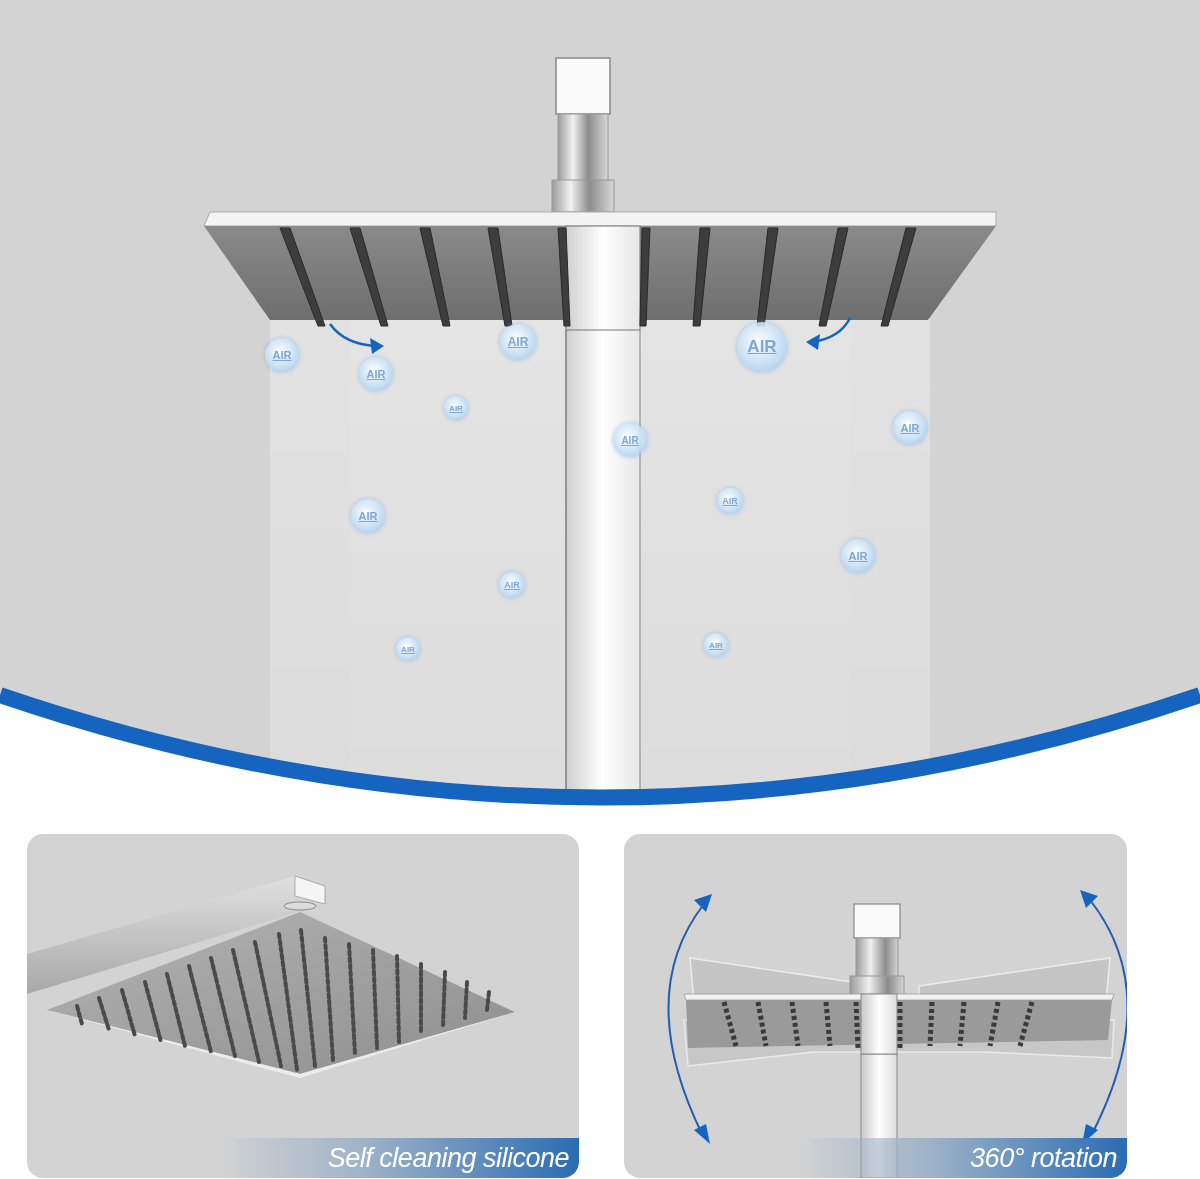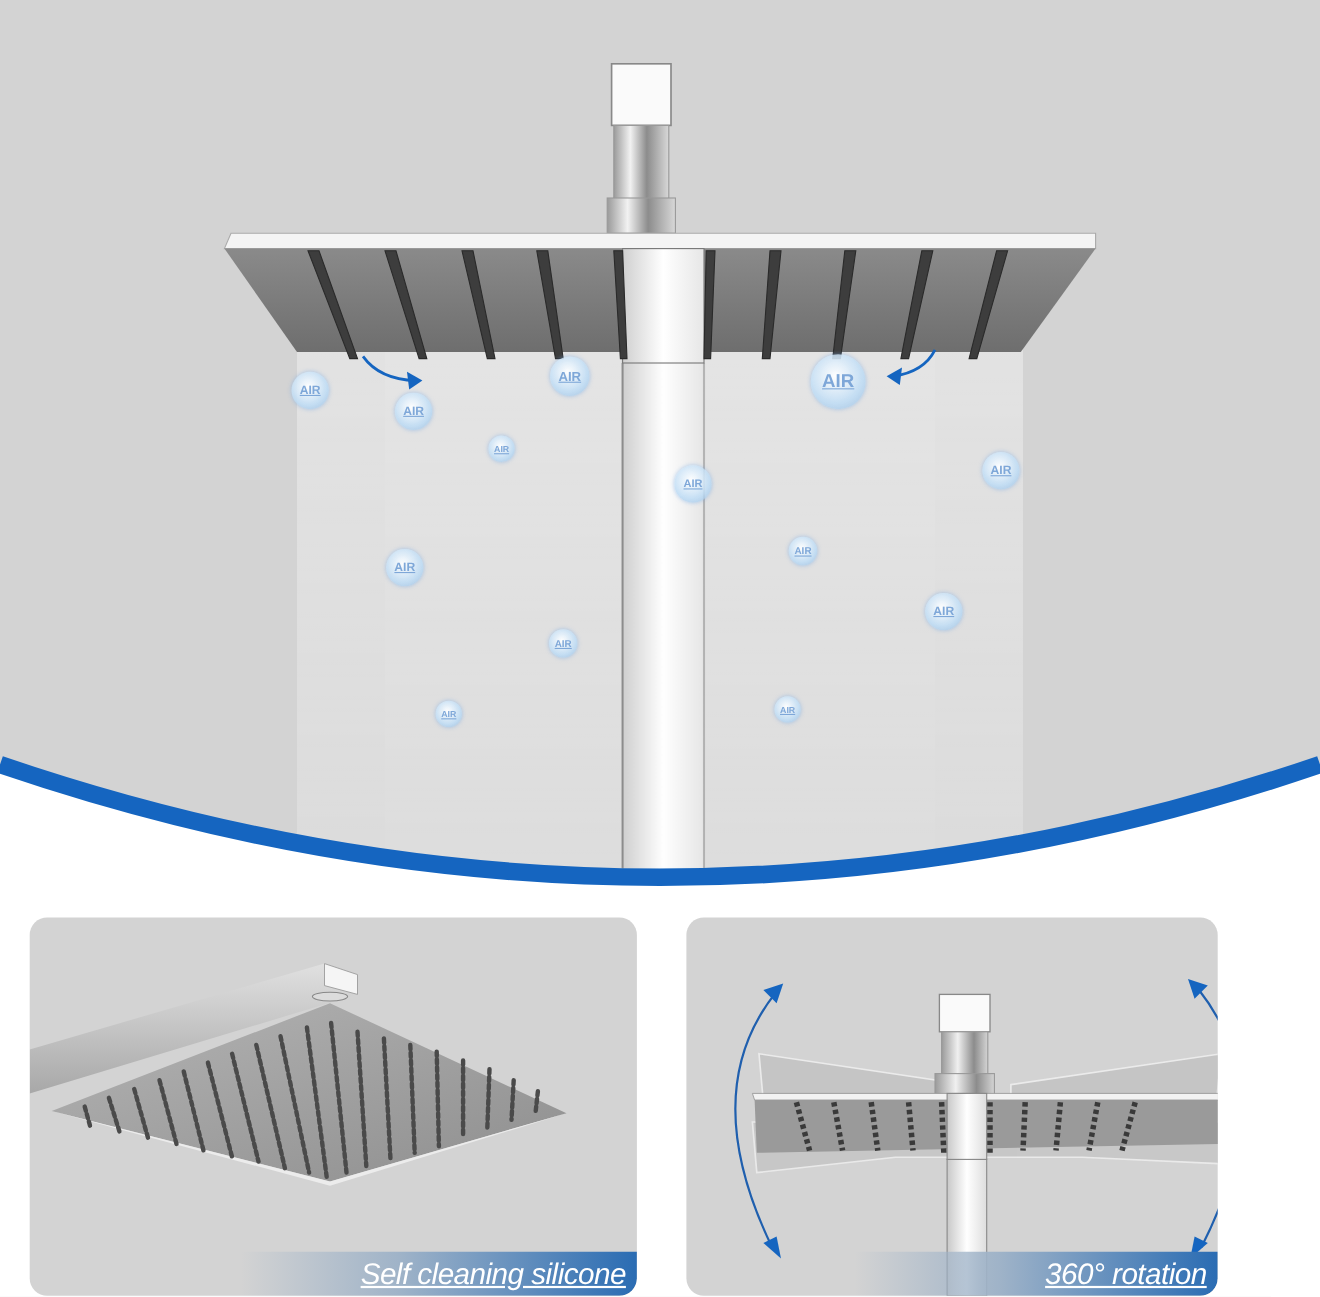--- a/index.html
+++ b/index.html
@@ -2,25 +2,25 @@
 <html><head>
 <meta charset="utf-8">
 <style>
   html,body{margin:0;padding:0;}
   body{width:1200px;height:1179px;background:#ffffff;position:relative;overflow:hidden;font-family:"DejaVu Sans",sans-serif;}
   .hero{position:absolute;left:0;top:0;width:1200px;height:810px;overflow:hidden;}
   .hero svg{position:absolute;left:0;top:0;}
   .air{position:absolute;border-radius:50%;background:radial-gradient(circle at 45% 40%, rgba(255,255,255,0.95), rgba(190,220,245,0.85) 60%, rgba(120,170,220,0.6));color:#7ea7d8;font-family:"Liberation Sans",sans-serif;font-weight:bold;display:flex;align-items:center;justify-content:center;box-shadow:0 0 4px rgba(120,170,230,0.6);text-decoration:underline;}
   .panel{position:absolute;top:834px;width:552px;height:344px;background:#d3d3d3;border-radius:16px;overflow:hidden;}
   .panel.left{left:27px;}
-  .panel.right{left:624px;width:483px;}
+  .panel.right{left:624px;width:483px;padding-left:20px;}
   .caption{position:absolute;right:0;bottom:0;height:40px;width:360px;border-top-left-radius:0;border-bottom-right-radius:16px;
     background:linear-gradient(90deg, rgba(211,211,211,0) 0%, #9fb3c8 40%, #2a6cb3 100%);
     display:flex;align-items:center;justify-content:flex-end;padding-right:10px;box-sizing:border-box;}
-  .caption span{color:#ffffff;font-family:"Liberation Sans",sans-serif;font-style:italic;font-size:27px;letter-spacing:-0.5px;text-decoration:underline;}
+  .caption span{color:#ffffff;font-family:"Liberation Sans",sans-serif;font-style:italic;font-size:27px;letter-spacing:-0.5px;}
   .panel svg{position:absolute;left:0;top:0;}
 </style>
 </head>
 <body>
 
 <div class="hero">
   <svg width="1200" height="810" viewBox="0 0 1200 810">
     <defs>
       <linearGradient id="plate" x1="0" y1="0" x2="0" y2="1">
         <stop offset="0" stop-color="#8a8a8a"></stop>

